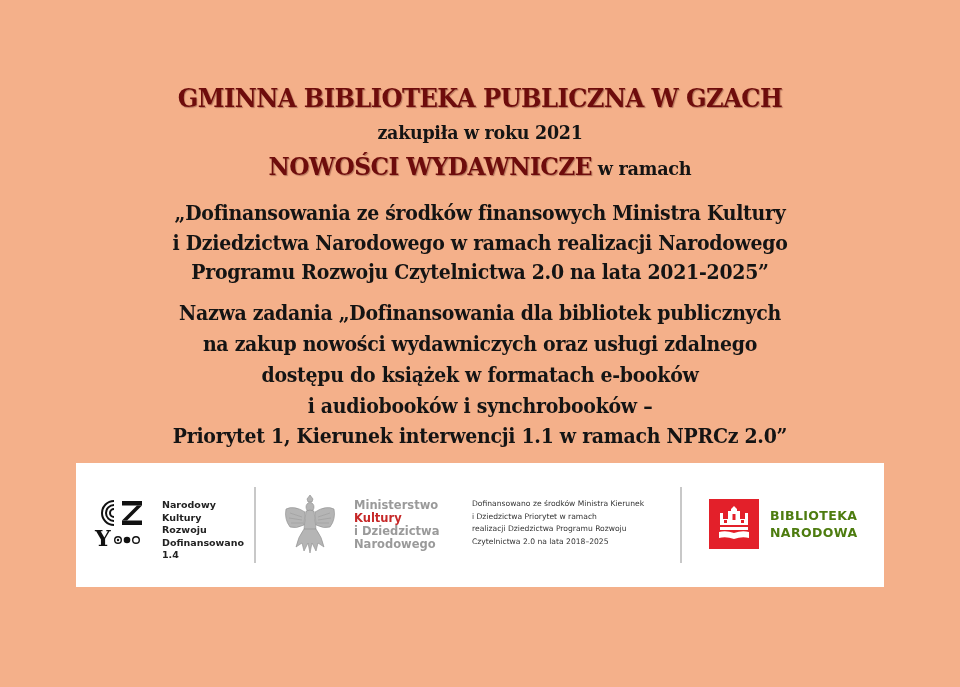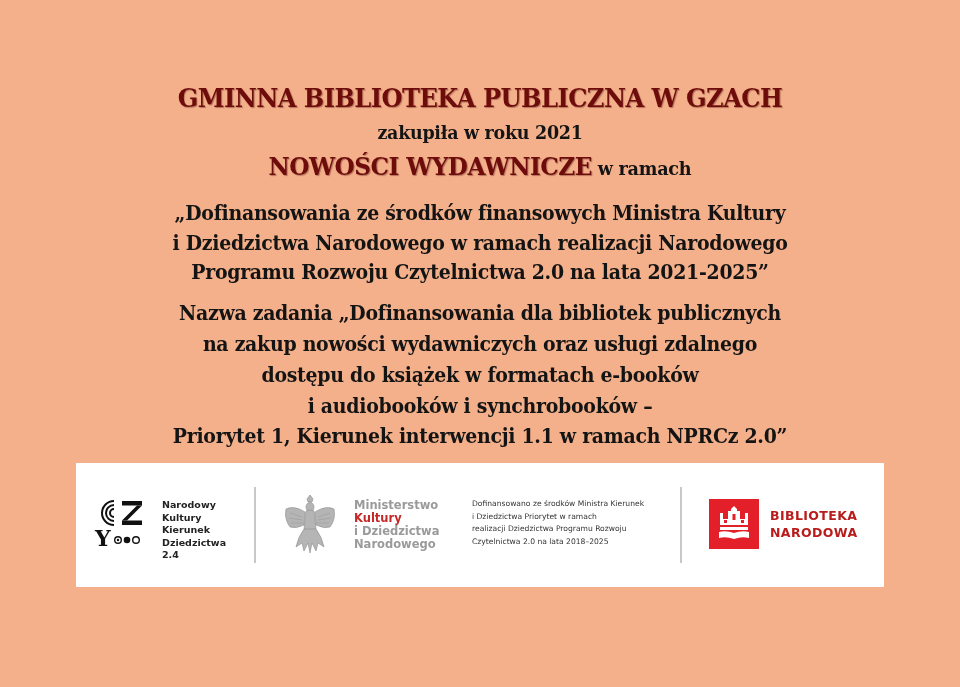--- a/index.html
+++ b/index.html
@@ -142,21 +142,21 @@
     background: #e3202a;
   }
   .bn-text {
     position: absolute;
     left: 694px;
     top: 44px;
     font-family: "DejaVu Sans", "Liberation Sans", sans-serif;
     font-size: 12.5px;
     font-weight: bold;
     line-height: 17px;
-    color: #b91c1c;
+    color: #4d7c0f;
     letter-spacing: 0.4px;
   }
   .bn-text div { white-space: nowrap; }
 </style>
 </head>
 <body>
 
 <div class="poster">
 
   <div class="line heading">GMINNA BIBLIOTEKA PUBLICZNA W GZACH</div>
@@ -188,23 +188,23 @@
       <polygon points="43,8.5 48,8.5 33,23.5 28,23.5" fill="#111"></polygon>
       <text x="1" y="49" font-family="DejaVu Serif, serif" font-weight="bold" font-size="22" fill="#111">Y</text>
       <circle cx="24" cy="43" r="3.3" fill="none" stroke="#111" stroke-width="1.4"></circle>
       <circle cx="24" cy="43" r="1.2" fill="#111"></circle>
       <circle cx="33" cy="43" r="3.3" fill="#111"></circle>
       <circle cx="42" cy="43" r="3.3" fill="none" stroke="#111" stroke-width="1.4"></circle>
     </svg>
     <div class="nprcz-text">
       <div>Narodowy</div>
       <div>Kultury</div>
-      <div>Kierunek</div>
-      <div>Dziedzictwa</div>
-      <div>2.4</div>
+      <div>Rozwoju</div>
+      <div>Dofinansowano</div>
+      <div>1.4</div>
     </div>
 
     <div class="sep sep1"></div>
 
     <svg class="eagle" viewBox="0 0 56 64">
       <g fill="#b5b5b5" stroke="#8d8d8d" stroke-width="0.6">
         <path d="M25 6 L28 2 L31 6 L30 9 L26 9 Z"></path>
         <ellipse cx="28" cy="14" rx="4" ry="4.5"></ellipse>
         <path d="M24 18 Q28 16 32 18 L34 36 Q28 40 22 36 Z"></path>
         <path d="M23 19 Q12 12 4 16 Q2 26 8 34 Q14 36 22 32 Z"></path>

